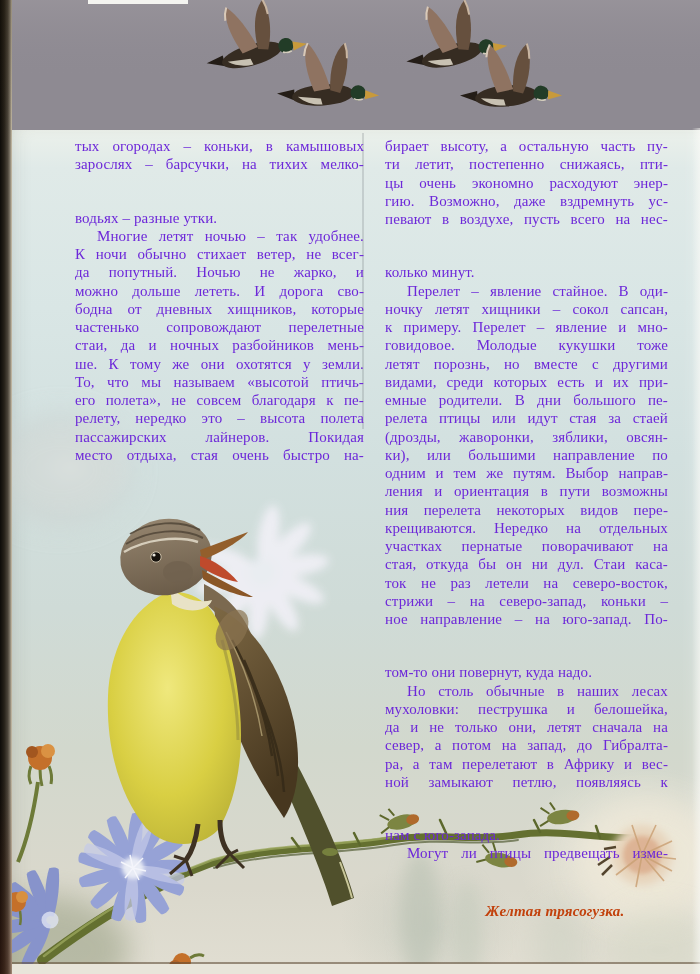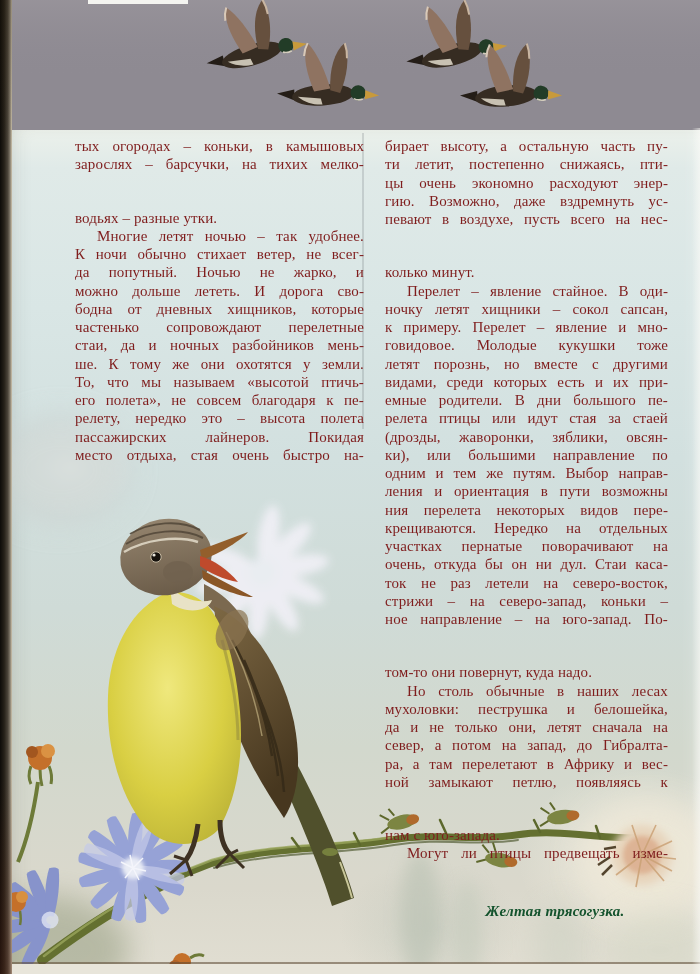--- a/index.html
+++ b/index.html
@@ -7,28 +7,28 @@
         font-family:"Liberation Serif","DejaVu Serif",serif;}
   .top-photo{position:absolute;left:12px;top:0;width:688px;height:130px;}
   .page-body{position:absolute;left:0;top:128px;width:700px;height:846px;
     background:
       radial-gradient(90px 70px at 70px 340px, rgba(242,246,245,.85), rgba(242,246,245,0) 70%),
       radial-gradient(170px 130px at 640px 730px, rgba(241,237,223,.9), rgba(241,237,223,0) 72%),
       radial-gradient(130px 95px at 430px 800px, rgba(188,196,184,.45), rgba(188,196,184,0) 70%),
       linear-gradient(180deg,#ecf1eb 0px,#e0eae8 40px,#d9e6e5 180px,#d2e0df 330px,#cfdbd7 480px,#d2d8cd 620px,#dad8cc 760px,#e1ded2 100%);
     box-shadow: inset 20px 0 26px -16px rgba(60,58,48,.32), inset -14px 0 20px -14px rgba(255,255,255,.5);}
   .scene{position:absolute;left:0;top:128px;width:700px;height:846px;}
-  .col{position:absolute;top:137px;font-size:15px;line-height:18.25px;color:#7f1d1d;letter-spacing:.12px;}
+  .col{position:absolute;top:137px;font-size:15px;line-height:18.25px;color:#6d28d9;letter-spacing:.12px;}
   .col-left{left:75px;width:289px;}
   .col-right{left:385px;width:283px;}
   .line{text-align:justify;text-align-last:justify;height:18.25px;white-space:nowrap;}
   .line.ind{text-indent:22px;}
   .line.end{text-align-last:left;margin-top:35px;}
   .caption{position:absolute;left:452px;top:903px;width:206px;text-align:center;
-           font-style:italic;font-weight:bold;font-size:15px;color:#14532d;letter-spacing:.2px;}
+           font-style:italic;font-weight:bold;font-size:15px;color:#c2410c;letter-spacing:.2px;}
   .divider{position:absolute;left:362px;top:133px;width:2px;height:296px;background:rgba(118,128,130,.26);}
   .top-sliver{position:absolute;left:88px;top:0;width:100px;height:4px;background:#f4f4f0;}
   .bottom-edge{position:absolute;left:0;top:962px;width:700px;height:12px;
                background:linear-gradient(180deg, rgba(92,72,50,.55) 0 2px, #e8e5da 2px);}
   .right-edge{position:absolute;right:0;top:128px;width:8px;height:846px;
               background:linear-gradient(270deg, rgba(250,250,246,.55), rgba(250,250,246,0));}
   .spine{position:absolute;left:0;top:0;width:12px;height:974px;
          background:linear-gradient(180deg, rgba(40,30,14,.25), rgba(0,0,0,0) 15%, rgba(0,0,0,0) 80%, rgba(90,40,25,.35)),
                     linear-gradient(90deg,#0d0b08,#262119 35%,#4c453a 65%,#7d7567 82%,#cfc5ae 100%);}
 </style>
@@ -256,21 +256,21 @@
       <div class="line">видами, среди которых есть и их при-</div>
       <div class="line">емные родители. В дни большого пе-</div>
       <div class="line">релета птицы или идут стая за стаей</div>
       <div class="line">(дрозды, жаворонки, зяблики, овсян-</div>
       <div class="line">ки), или большими направление по</div>
       <div class="line">одним и тем же путям. Выбор направ-</div>
       <div class="line">ления и ориентация в пути возможны</div>
       <div class="line">ния перелета некоторых видов пере-</div>
       <div class="line">крещиваются. Нередко на отдельных</div>
       <div class="line">участках пернатые поворачивают на</div>
-      <div class="line">очень, откуда бы он ни дул. Стаи каса-</div>
+      <div class="line">стая, откуда бы он ни дул. Стаи каса-</div>
       <div class="line">ток не раз летели на северо-восток,</div>
       <div class="line">стрижи – на северо-запад, коньки –</div>
       <div class="line">ное направление – на юго-запад. По-</div>
       <div class="line end">том-то они повернут, куда надо.</div>
       <div class="line ind">Но столь обычные в наших лесах</div>
       <div class="line">мухоловки: пеструшка и белошейка,</div>
       <div class="line">да и не только они, летят сначала на</div>
       <div class="line">север, а потом на запад, до Гибралта-</div>
       <div class="line">ра, а там перелетают в Африку и вес-</div>
       <div class="line">ной замыкают петлю, появляясь к</div>

